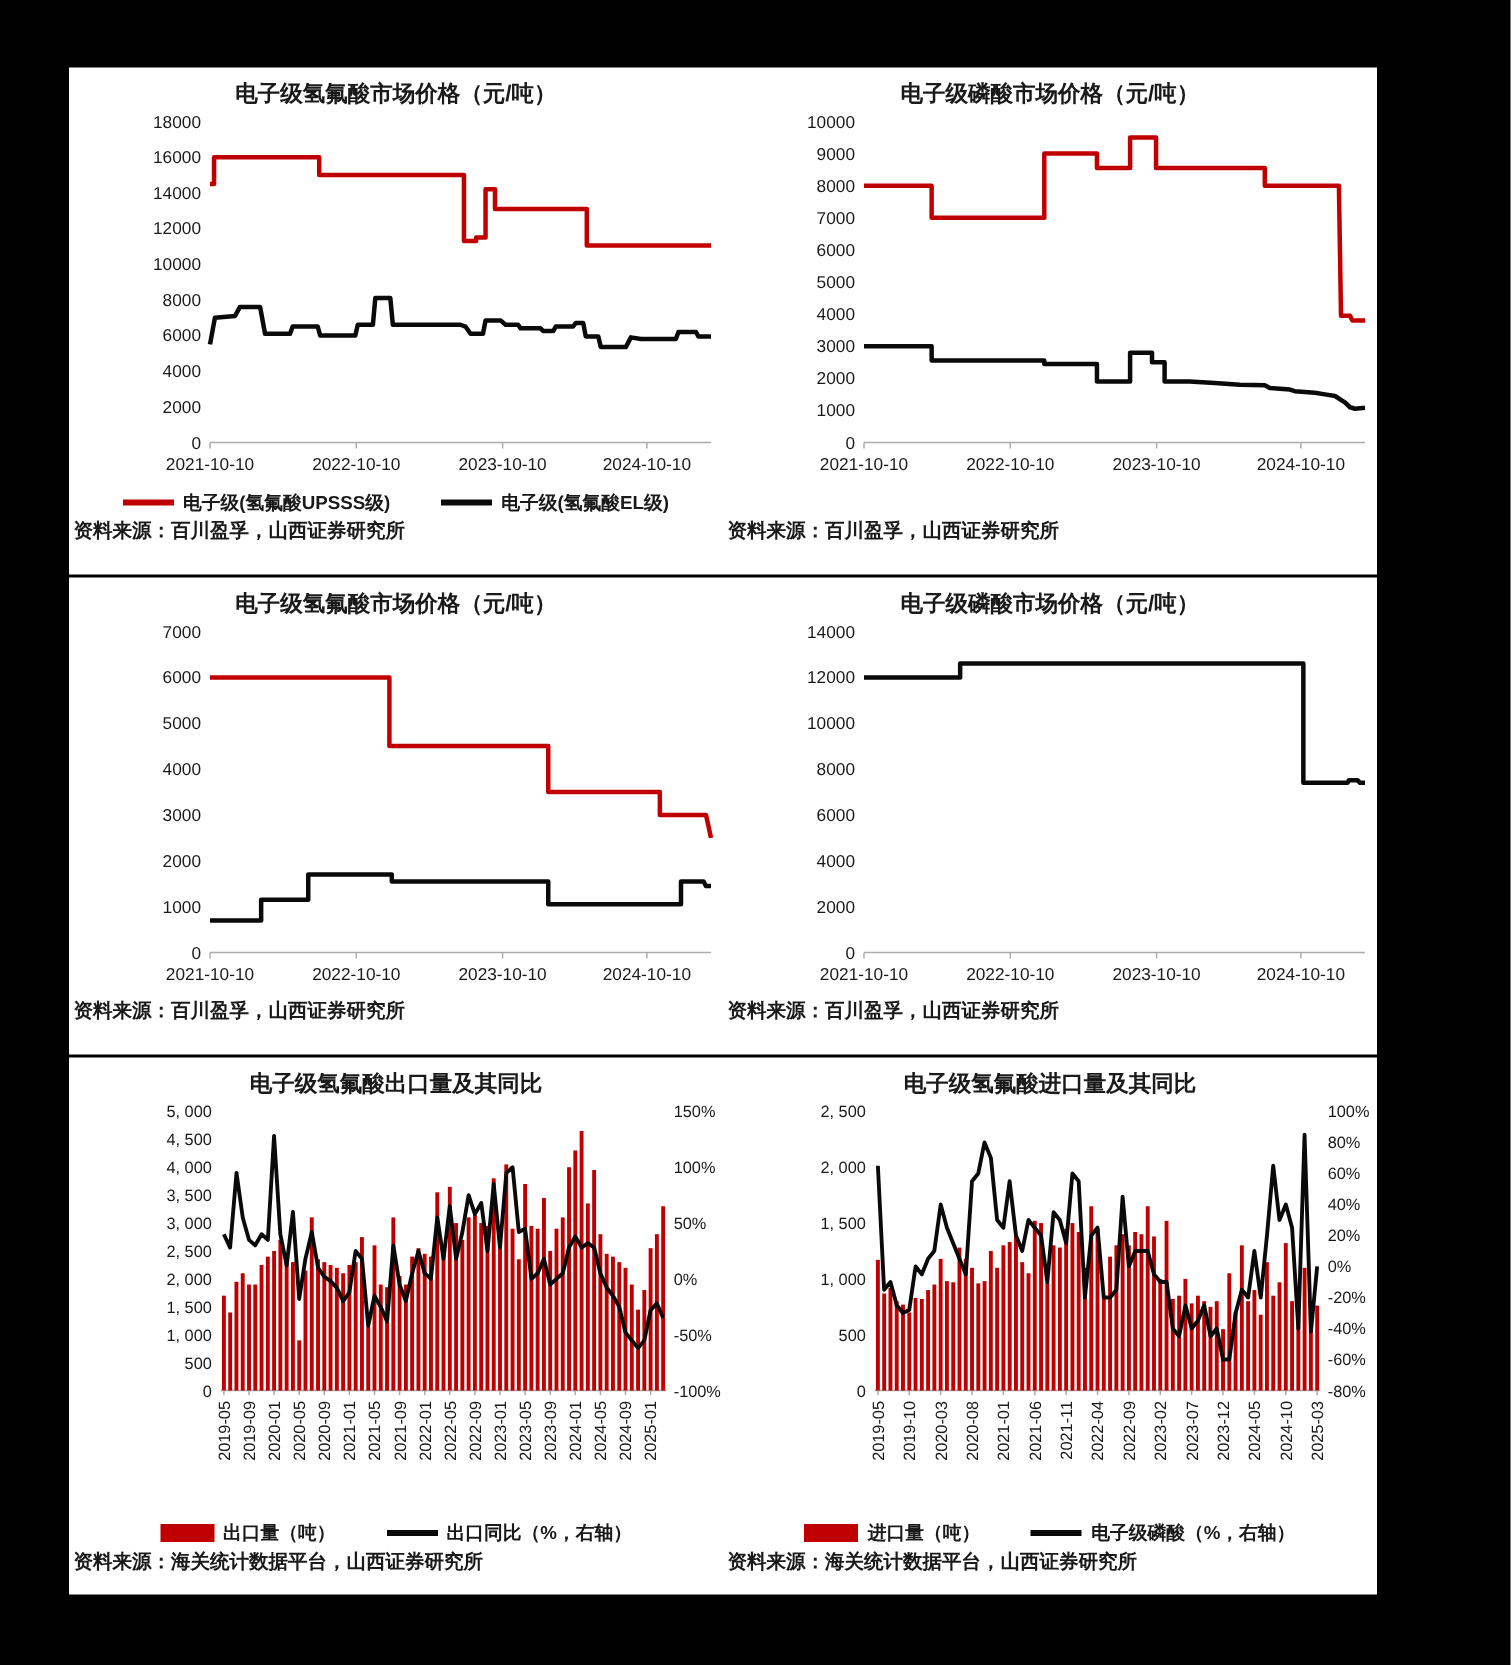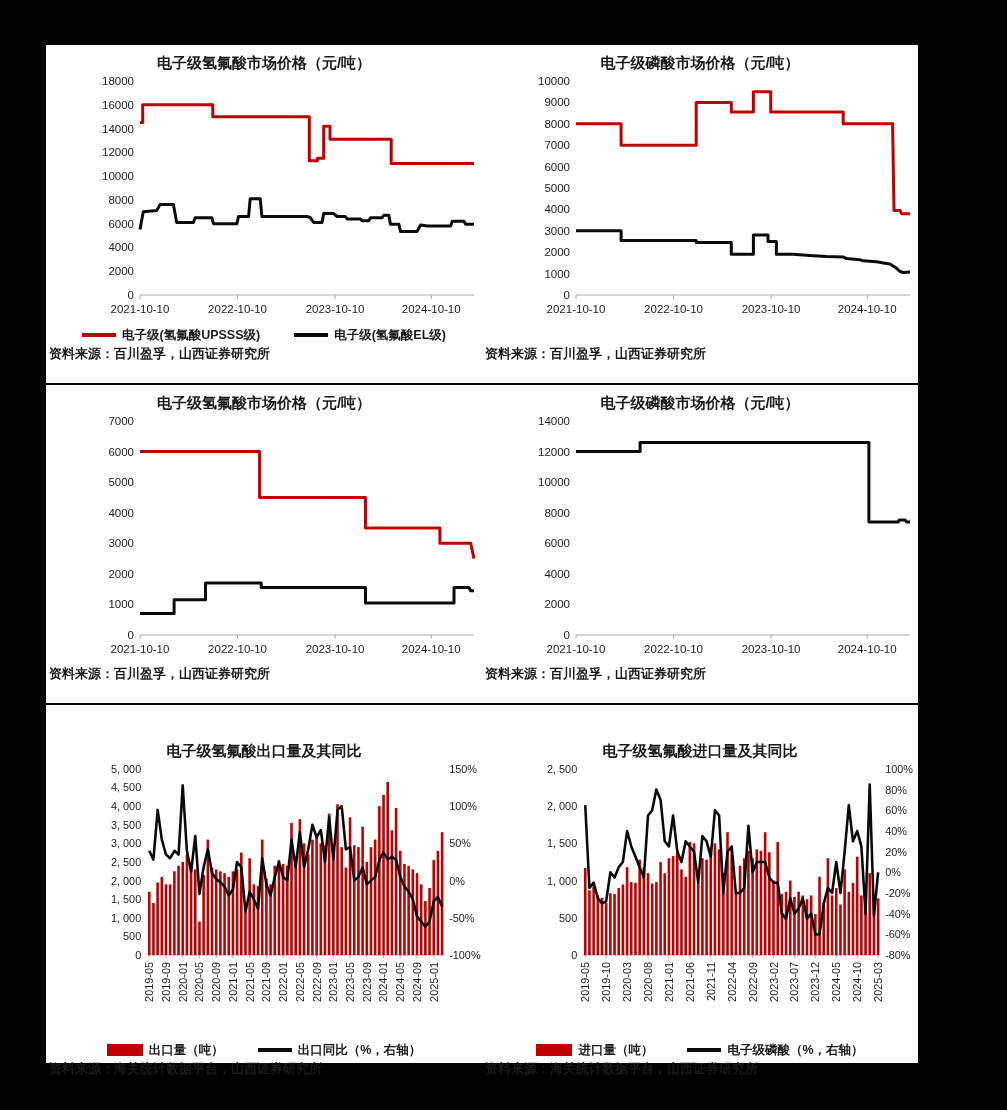--- a/index.html
+++ b/index.html
@@ -8,21 +8,21 @@
     font-family:"Liberation Sans","DejaVu Sans",sans-serif;
     position:relative;overflow:hidden;
   }
   .panel{
     position:absolute;left:46px;top:45px;width:872px;height:1018px;
     background:#fff;display:flex;flex-direction:column;
   }
   .row{display:flex;box-sizing:border-box;}
   .row-1{height:340px;border-bottom:2px solid #000;}
   .row-2{height:337px;border-bottom:2px solid #000;}
-  .row-3{height:365px;margin-top:28px;}
+  .row-3{height:365px;}
   .half{width:50%;display:flex;flex-direction:column;position:relative;}
   .chart-title{
     text-align:center;font-size:15px;font-weight:bold;color:#1a1a1a;
     margin-top:8px;height:20px;line-height:20px;white-space:nowrap;
   }
   svg.chart{display:block;margin:0 auto;}
   .legend-row{
     display:flex;justify-content:center;align-items:center;gap:34px;
     height:20px;font-size:12.5px;font-weight:bold;color:#1a1a1a;white-space:nowrap;
   }

